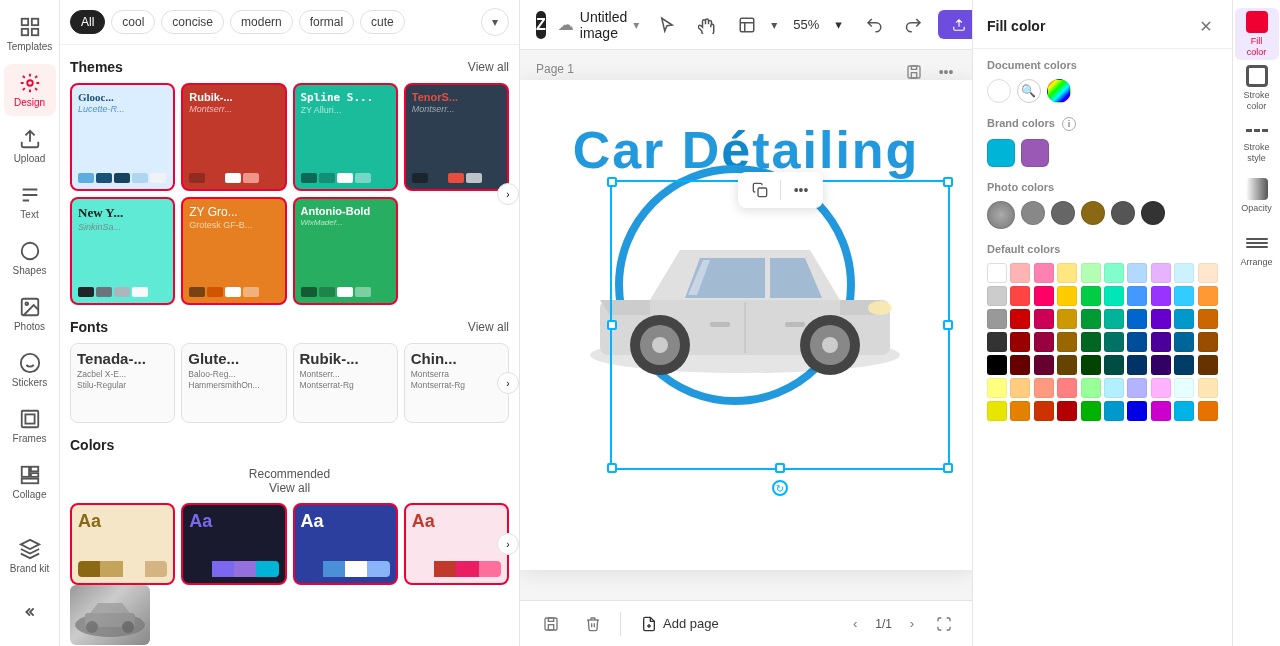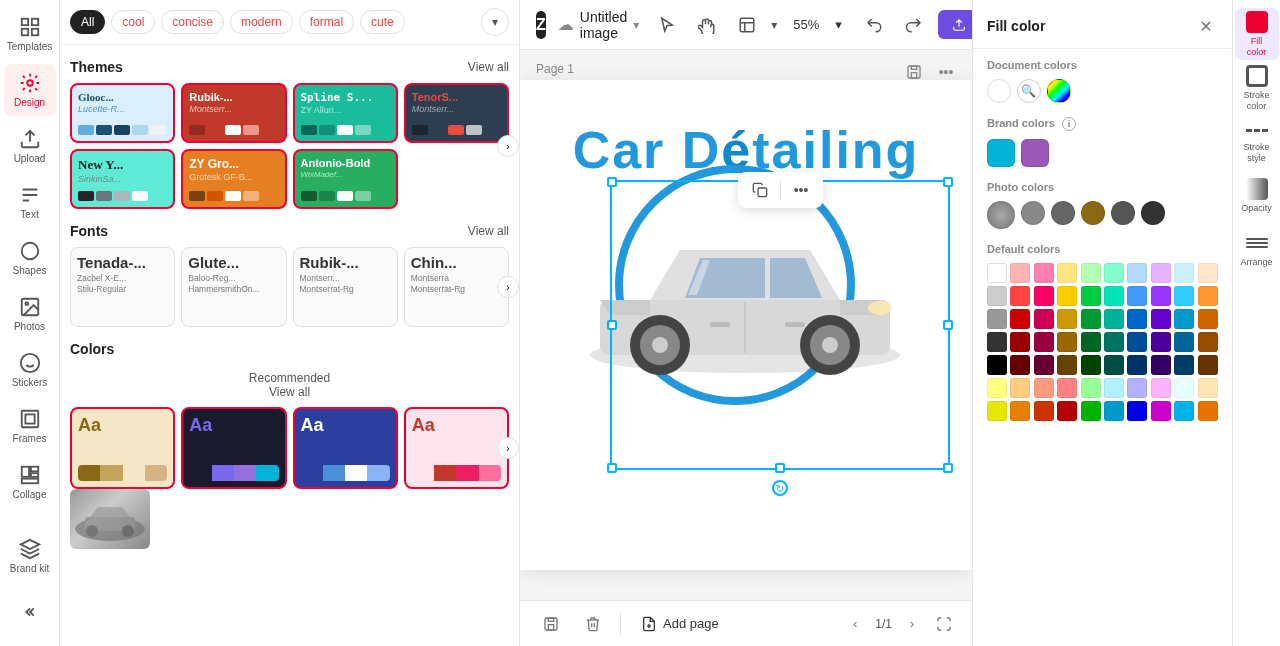--- a/index.html
+++ b/index.html
@@ -54,21 +54,21 @@
       flex-shrink: 0;
     }
     .filter-tag {
       padding: 4px 10px;
       border-radius: 16px;
       border: 1px solid #e0e0e0;
       background: #fff;
       font-size: 12px;
       cursor: pointer;
       white-space: nowrap;
-      color: #ef4444;
+      color: #404040;
     }
     .filter-tag.active { background: #222; color: #fff; border-color: #222; }
     .filter-more {
       width: 28px; height: 28px;
       border: 1px solid #e0e0e0;
       border-radius: 16px;
       display: flex; align-items: center; justify-content: center;
       cursor: pointer;
       margin-left: auto;
       color: #555;
@@ -104,21 +104,21 @@
       display: grid;
       grid-template-columns: repeat(4, 1fr);
       gap: 6px;
       position: relative;
     }
     .theme-card {
       border-radius: 8px;
       overflow: hidden;
       cursor: pointer;
       border: 2px solid transparent;
-      height: 60px;
+      height: 108px;
       position: relative;
     }
     .theme-card.selected { border-color: #e03; }
     .theme-card-inner {
       width: 100%;
       height: 100%;
       display: flex;
       flex-direction: column;
       padding: 6px;
       position: relative;
@@ -820,21 +820,21 @@
           <div class="theme-swatches">
             <div class="swatch" style="background:#212529;"></div>
             <div class="swatch" style="background:#6c757d;"></div>
             <div class="swatch" style="background:#adb5bd;"></div>
             <div class="swatch" style="background:#f8f9fa;"></div>
           </div>
         </div>
       </div>
       <div class="theme-card selected" style="background:#e67e22;">
         <div class="theme-card-inner">
-          <div class="theme-name" style="color:#fff; font-weight:700; font-size:12px;">ZY Gro...</div>
+          <div class="theme-name" style="color:#fff; font-weight:400; font-size:12px;">ZY Gro...</div>
           <div class="theme-sub" style="color:#fdebd0; font-size:9px;">Grotesk GF-B...</div>
           <div class="theme-swatches">
             <div class="swatch" style="background:#784212;"></div>
             <div class="swatch" style="background:#d35400;"></div>
             <div class="swatch" style="background:#fff;"></div>
             <div class="swatch" style="background:#f0b27a;"></div>
           </div>
         </div>
       </div>
       <div class="theme-card selected" style="background:#27ae60;">

